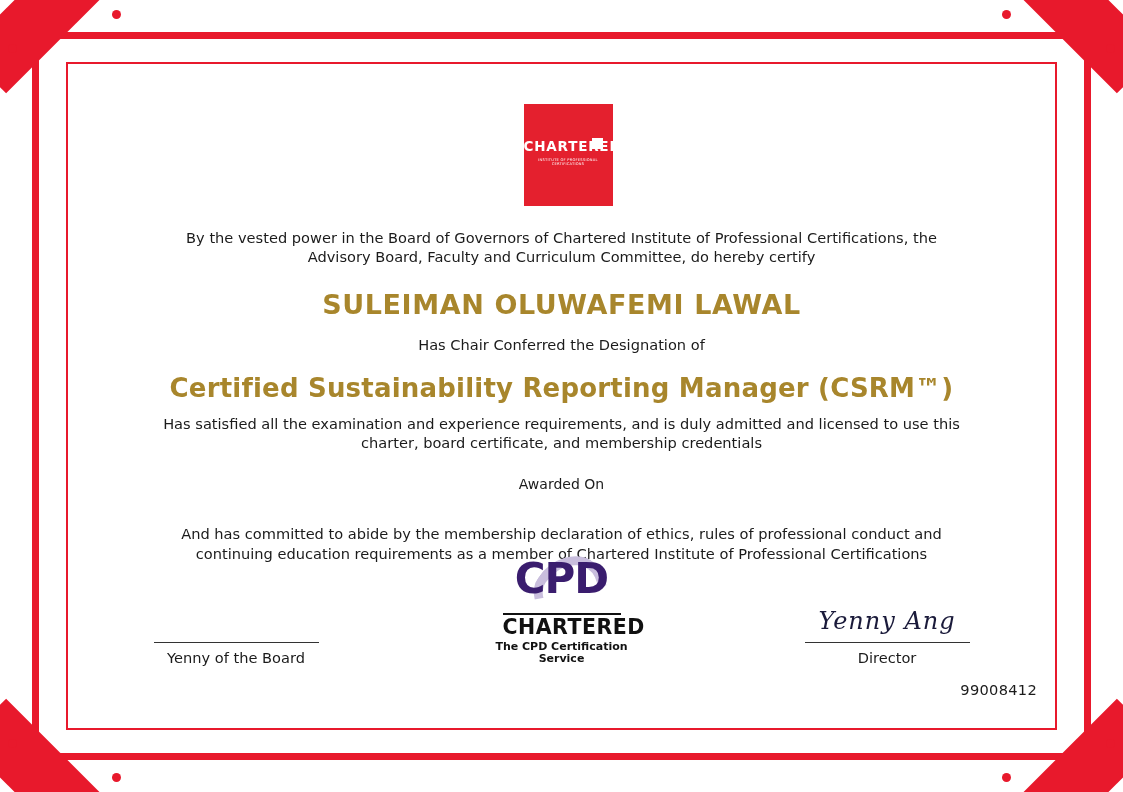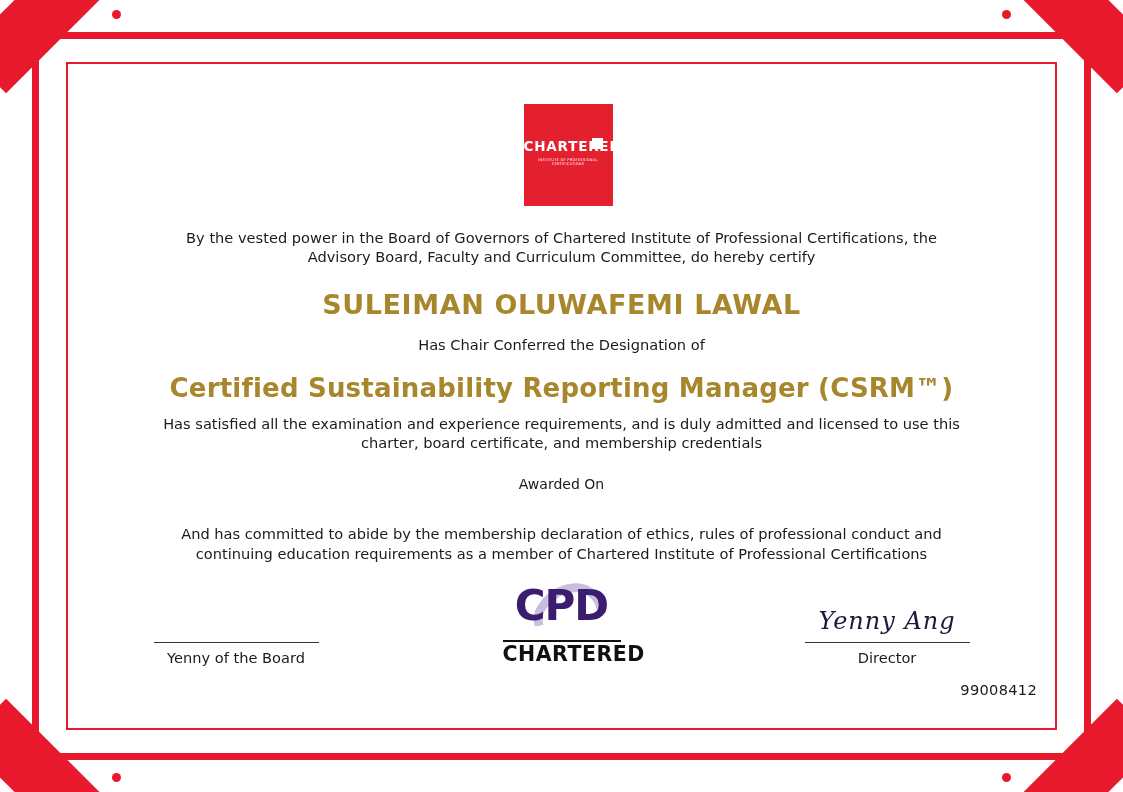--- a/index.html
+++ b/index.html
@@ -336,20 +336,21 @@
         <div class="sig-line"></div>
         <div class="sig-title">Yenny of the Board</div>
       </div>
 
       <div class="cpd">
         <div class="cpd-mark">
           <div class="cpd-swoosh"></div>
           <div class="cpd-letters">CPD</div>
         </div>
         <div class="cpd-certified">CHARTERED</div>
+        <div class="cpd-service">The CPD Certification Service</div>
       </div>
 
       <div class="sig-block">
         <div class="sig-script">Yenny Ang</div>
         <div class="sig-line"></div>
         <div class="sig-title">Director</div>
       </div>
 
     </div>
 

